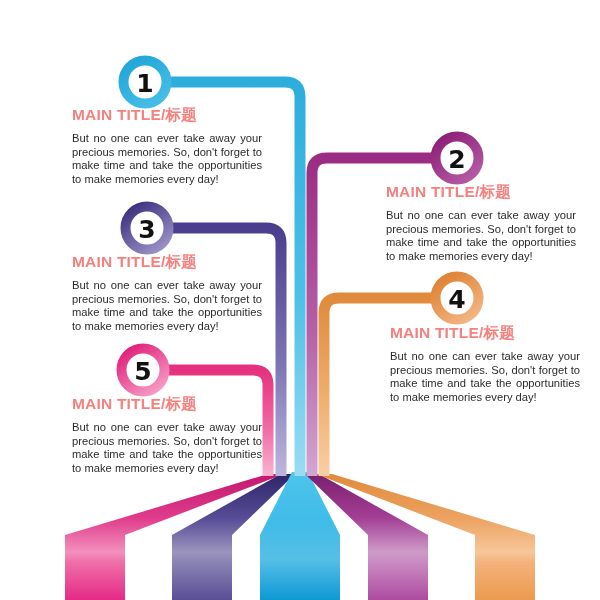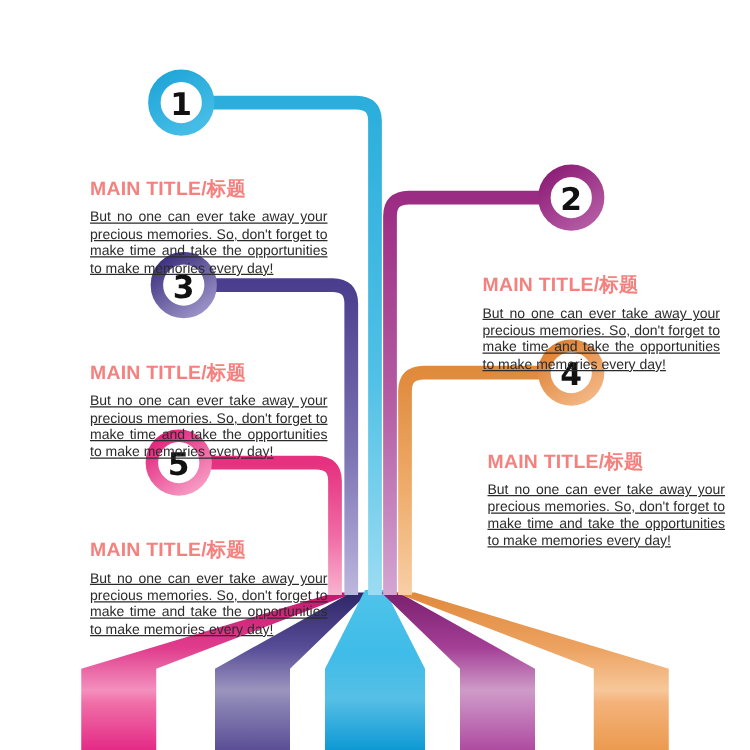--- a/index.html
+++ b/index.html
@@ -6,37 +6,36 @@
   body{
     width:600px;height:600px;
     background:#ffffff;
     font-family:"Liberation Sans", sans-serif;
     overflow:hidden;
     position:relative;
   }
   #stage{position:absolute;left:0;top:0;width:600px;height:600px;}
   #art{position:absolute;left:0;top:0;width:600px;height:600px;}
 
-  .block{position:absolute;margin-top:36px;}
+  .block{position:absolute;}
   .block .btitle{
     font-size:15.5px;
     font-weight:bold;
     letter-spacing:.2px;
     white-space:nowrap;
     margin:0;
   }
   .block .bbody{
     font-size:11.2px;
     line-height:13.6px;
     color:#2b2b2b;
     margin:6px 0 0 0;
     width:190px;
     text-align:justify;
     text-justify:inter-word;
-    text-decoration:underline;
   }
   .block.right .bbody{width:190px;}
 
   .num{
     position:absolute;
     font-size:25px;
     font-weight:bold;
     color:#111111;
     font-family:"DejaVu Sans", sans-serif;
     text-align:center;

